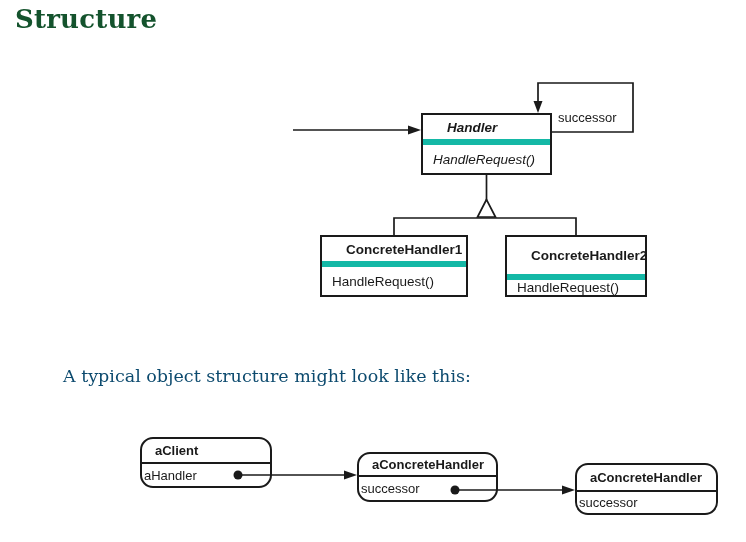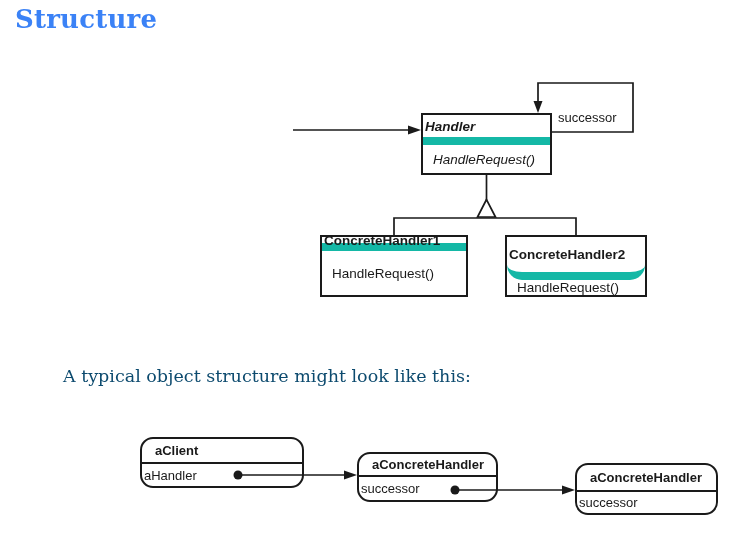--- a/index.html
+++ b/index.html
@@ -14,45 +14,45 @@
     font-family: "Liberation Sans", sans-serif;
   }
   .heading {
     position: absolute;
     left: 15px;
     top: 4px;
     font-family: "DejaVu Serif", serif;
     font-weight: 700;
     font-size: 26px;
     letter-spacing: 0.2px;
-    color: #3b82f6;
+    color: #14532d;
   }
   .caption {
     position: absolute;
     left: 63px;
     top: 366px;
     font-family: "DejaVu Serif", serif;
     font-size: 17.5px;
     color: #0c4a6e;
   }
   
   .cls {
     position: absolute;
     border: 2px solid #1a1a1a;
     background: #fff;
     display: flex;
     flex-direction: column;
   }
   .cls-name {
     display: flex;
     align-items: center;
-    padding-left: 2px;
+    padding-left: 24px;
     font-weight: 700;
     font-size: 13.5px;
-    border-bottom: 8px solid #14b8a6;
+    border-bottom: 6px solid #14b8a6;
   }
   .cls-name.only {
     border-bottom: none;
     justify-content: center;
     padding-left: 0;
     flex: 1;
   }
   .cls-method {
     flex: 1;
     display: flex;
@@ -108,30 +108,30 @@
 
 
   <div class="cls" style="left:421px; top:113px; width:131px; height:62px;">
     <div class="cls-name abstract" style="height:30px;">Handler</div>
     <div class="cls-method abstract">HandleRequest()</div>
   </div>
 
   <div class="float-label" style="left:558px; top:110px;">successor</div>
 
   <div class="cls" style="left:320px; top:235px; width:148px; height:62px;">
-    <div class="cls-name" style="height:14px;">ConcreteHandler1</div>
+    <div class="cls-name" style="height:30px;">ConcreteHandler1</div>
     <div class="cls-method">HandleRequest()</div>
   </div>
 
   <div class="cls" style="left:505px; top:235px; width:142px; height:62px;">
-    <div class="cls-name" style="height:44px;border-radius:15px;">ConcreteHandler2</div>
+    <div class="cls-name" style="height:44px;">ConcreteHandler2</div>
     <div class="cls-method">HandleRequest()</div>
   </div>
 
-  <div class="obj" style="left:140px; top:437px; width:164px; height:51px;">
+  <div class="obj" style="left:140px; top:437px; width:132px; height:51px;">
     <div class="obj-name" style="height:25px;">aClient</div>
     <div class="obj-attr">aHandler</div>
   </div>
 
   <div class="obj" style="left:357px; top:452px; width:141px; height:50px;">
     <div class="obj-name" style="height:23px;">aConcreteHandler</div>
     <div class="obj-attr">successor</div>
   </div>
 
   <div class="obj" style="left:575px; top:463px; width:143px; height:52px;">

